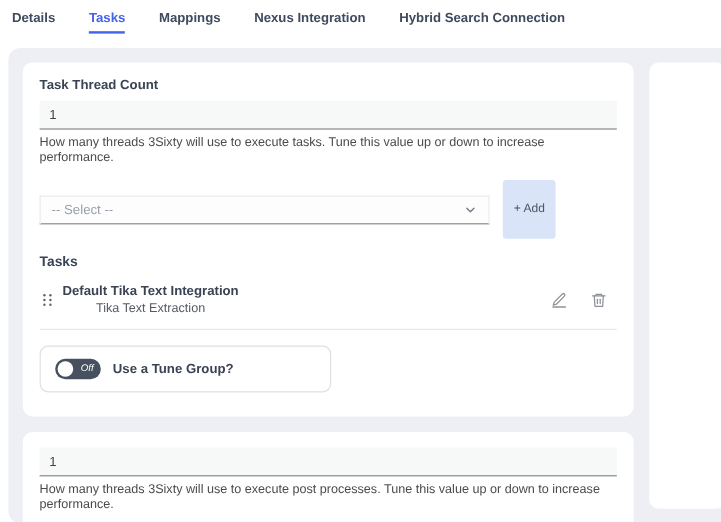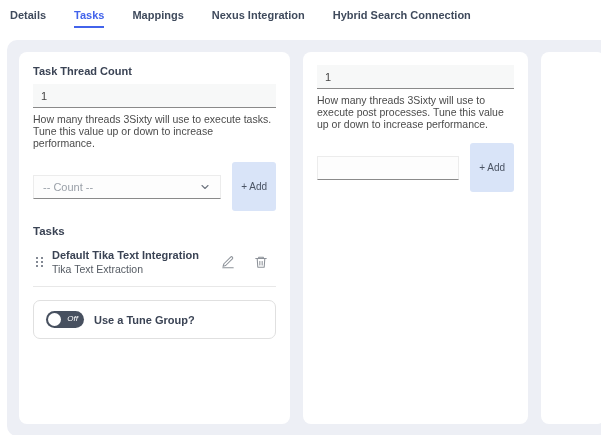--- a/index.html
+++ b/index.html
@@ -23,21 +23,21 @@
     margin:12px 0 0 7px;
     width:610px;              
     height:396px;
     background:#edeff5;
     border-radius:10px;
     padding:12px;
     display:flex;
     gap:13px;
     align-items:stretch;
   }
-  .left-col { width:509px; display:flex; flex-direction:row; gap:13px; }
+  .left-col { width:509px; display:flex; flex-direction:column; gap:13px; }
   .card {
     background:#ffffff;
     border-radius:8px;
     padding:13px 14px 20px 14px;
   }
   .card.post { padding-bottom:28px; }
   .side-card { flex:1; background:#ffffff; border-radius:8px; }
 
   
   .field-label { font-size:11px; font-weight:700; color:#3a4354; margin-bottom:7px; }
@@ -73,21 +73,21 @@
 
   
   .task-row { display:flex; align-items:center; margin-top:12px; }
   .drag-handle {
     width:8px; margin:0 8px 0 3px;
     display:grid; grid-template-columns:repeat(2,2px); gap:2px 3px;
     cursor:grab; flex:0 0 auto;
   }
   .drag-handle i { width:2px; height:2px; border-radius:50%; background:#5a6270; display:block; }
   .task-title { font-size:11px; font-weight:700; color:#3a4354; }
-  .task-subtitle { font-size:10.5px; color:#555b63; margin-top:2px; }
+  .task-subtitle { font-size:10.5px; color:#555b63; margin-top:2px;text-align:center; }
   .task-actions { margin-left:auto; display:flex; align-items:center; gap:19px; margin-right:8px; }
   .icon-btn { width:14px; height:14px; color:#8d9299; cursor:pointer; background:none; border:none; padding:0; }
   .icon-btn svg { width:14px; height:14px; display:block; }
 
   .divider { border-bottom:1px solid #e8e8e8; margin:11px 0 13px 0; }
 
   
   .toggle-box {
     width:243px;
     border:1px solid #e0e0e0; border-radius:7px;
@@ -123,21 +123,21 @@
 <div class="canvas">
   <div class="left-col">
 
     <section class="card">
       <div class="field-label">Task Thread Count</div>
       <input class="text-input" type="text" value="1" style="">
       <div class="helper">How many threads 3Sixty will use to execute tasks. Tune this value up or down to increase performance.</div>
 
       <div class="select-row">
         <div class="fake-select">
-          <span class="placeholder">-- Count --</span>
+          <span class="placeholder">-- Select --</span>
           <svg class="chev" viewBox="0 0 24 24" fill="none" stroke="currentColor" stroke-width="2.2" stroke-linecap="round" stroke-linejoin="round">
               <path d="M6 9l6 6 6-6"></path>
             </svg>
         </div>
         <button class="add-btn">+ Add</button>
       </div>
 
       <div class="section-heading">Tasks</div>
 
       <div class="task-row">

